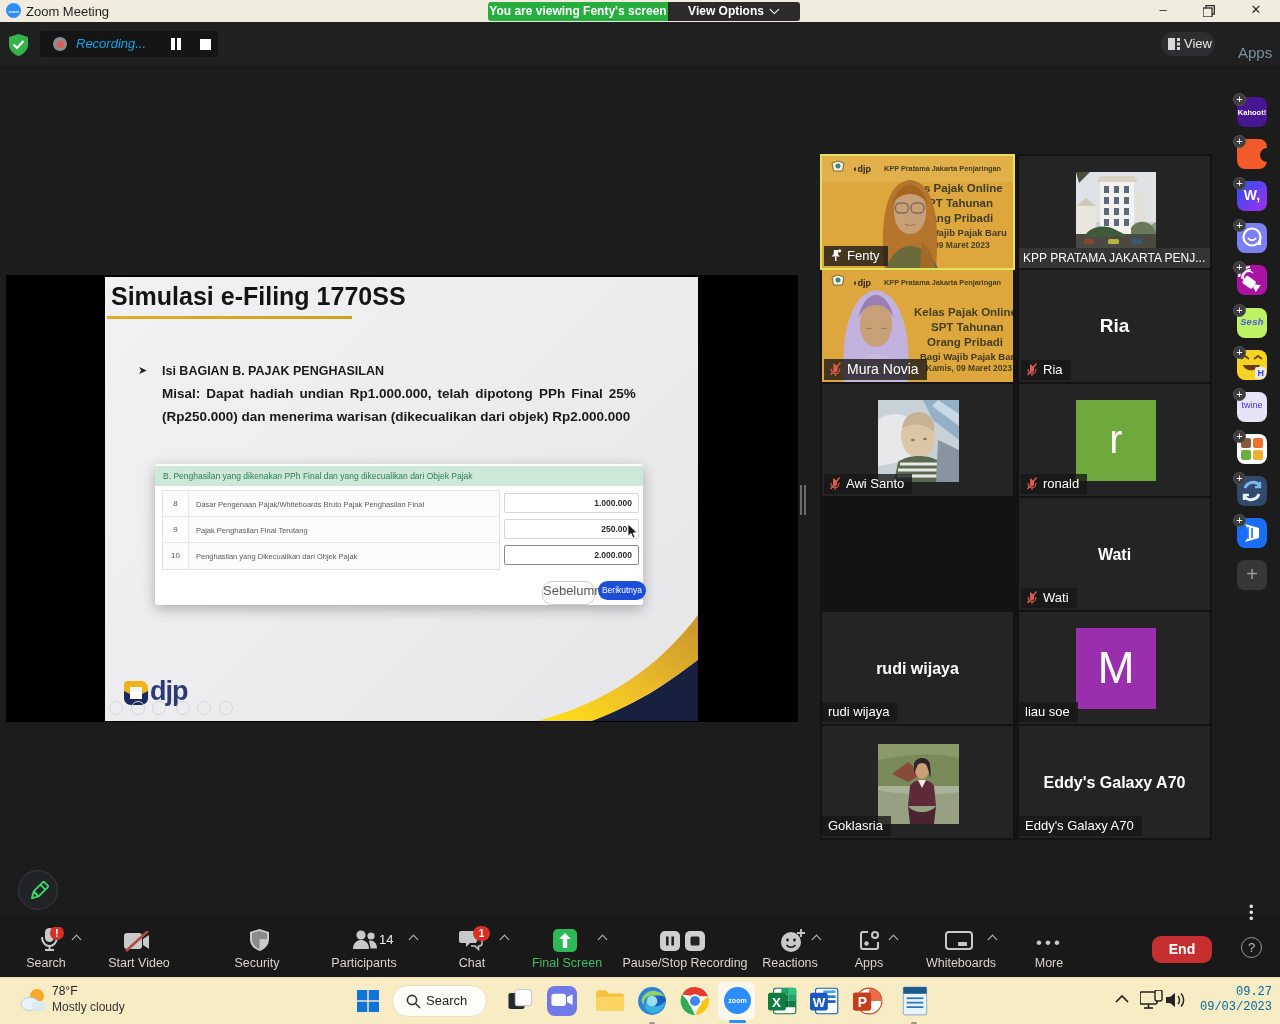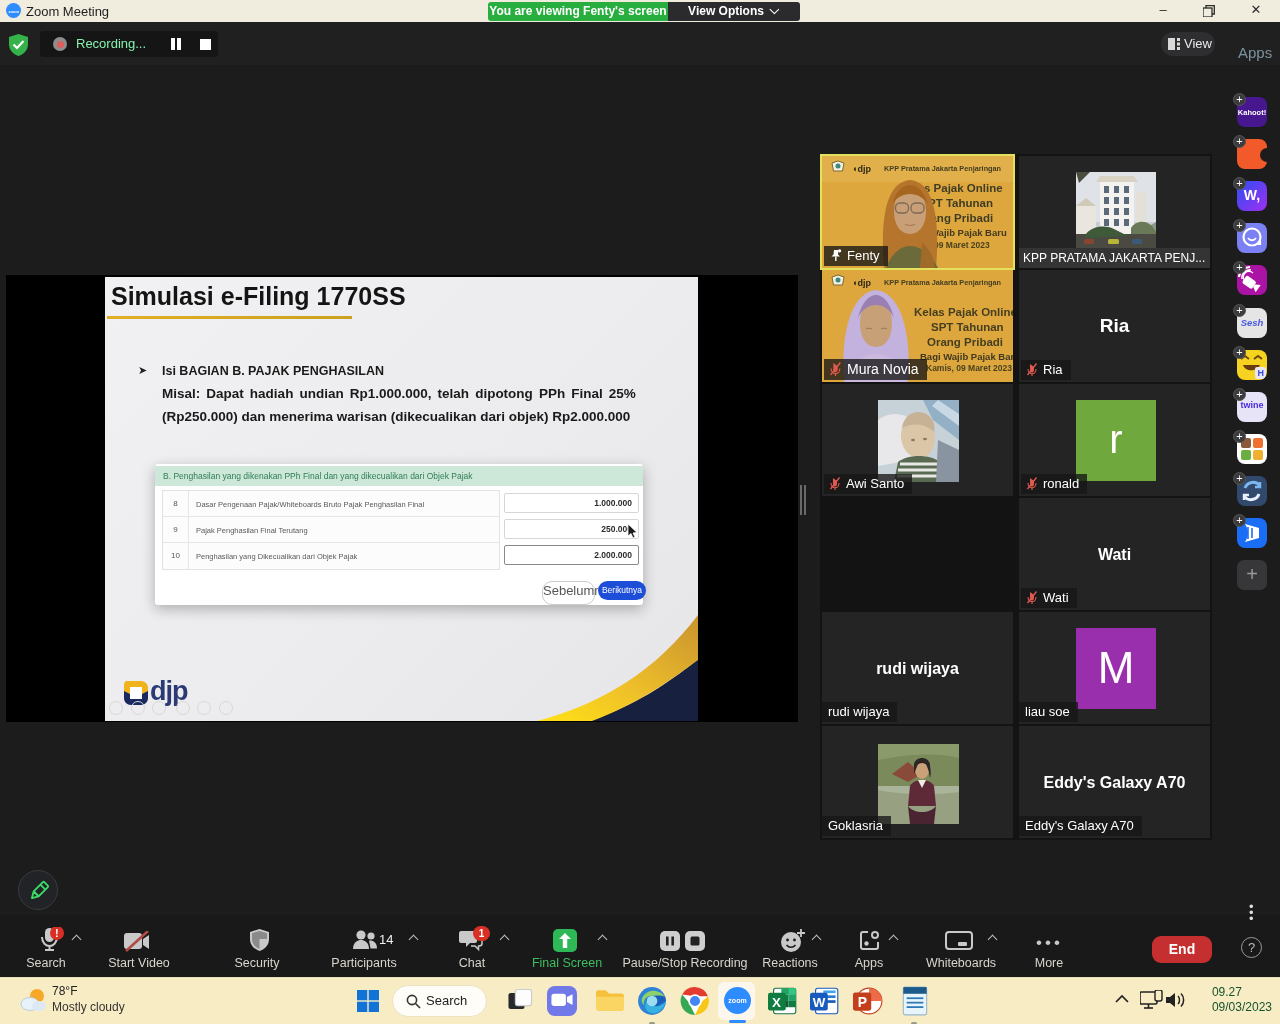--- a/index.html
+++ b/index.html
@@ -16,21 +16,21 @@
   #greenpill { position:absolute; left:488px; top:2px; width:180px; height:19px; background:#27ae3f; border-radius:3px 0 0 3px; color:#fff; font-size:12px; font-weight:bold; text-align:center; line-height:19px; }
   #viewopts { position:absolute; left:668px; top:2px; width:132px; height:19px; background:#2b2b2e; border-radius:0 3px 3px 0; color:#fff; font-size:12px; font-weight:bold; text-align:center; line-height:19px; }
   .winbtn { position:absolute; top:0px; width:14px; height:20px; color:#2b2b2b; font-size:13px; text-align:center; line-height:20px; }
 
   
   #meetbar { position:absolute; left:0; top:22px; width:1280px; height:43px; background:#202021; }
   #shield { position:absolute; left:9px; top:12px; }
   #recpill { position:absolute; left:40px; top:9px; width:178px; height:26px; background:#151515; border-radius:3px; }
   #recdot { position:absolute; left:13px; top:6px; width:14px; height:14px; border-radius:50%; background:#8d8d8d; }
   #recdot:after { content:""; position:absolute; left:3.5px; top:3.5px; width:7px; height:7px; border-radius:50%; background:#e05c5c; }
-  #rectext { position:absolute; left:36px; top:5px; color:#86efac; font-size:13px; }
+  #rectext { position:absolute; left:36px; top:5px; color:#0ea5e9; font-size:13px;font-style:italic; }
   #recpause { position:absolute; left:131px; top:7px; width:10px; height:12px; border-left:4px solid #fff; border-right:4px solid #fff; }
   #recstop { position:absolute; left:160px; top:8px; width:11px; height:11px; background:#fff; }
   #viewbtn { position:absolute; left:1161px; top:10px; width:54px; height:24px; background:#2e2e30; border-radius:12px; color:#e8e8e8; font-size:13px; }
   #viewbtn .ic { position:absolute; left:7px; top:6px; width:12px; height:12px; }
   #viewbtn .tx { position:absolute; left:23px; top:4px; }
   #appslbl { position:absolute; left:1238px; top:44px; font-size:15px; color:#7c929e; }
 
   
   #main { position:absolute; left:0; top:65px; width:1280px; height:850px; background:#1c1c1d; }
   #share { position:absolute; left:6px; top:210px; width:792px; height:447px; background:#000; }
@@ -81,21 +81,21 @@
   .caret:before { content:""; position:absolute; left:0; top:3px; width:6px; height:6px; border-left:1.6px solid #bdbdbd; border-top:1.6px solid #bdbdbd; transform:rotate(45deg); }
   #endbtn { position:absolute; left:1152px; top:21px; width:60px; height:27px; background:#c62f2f; border-radius:9px; color:#fff; font-weight:bold; font-size:14px; text-align:center; line-height:27px; }
   #helpq { position:absolute; left:1241px; top:22px; width:21px; height:21px; border:1.8px solid #9a9a9a; border-radius:50%; color:#bbb; font-size:13px; text-align:center; line-height:20px; }
   #vdots { position:absolute; left:1249px; top:-11px; color:#ddd; font-size:13px; letter-spacing:0; line-height:6px; }
 
   
   #taskbar { position:absolute; left:0; top:977px; width:1280px; height:47px; background:#f8ecc5; border-top:1px solid #eadfb8; }
   #weather78 { position:absolute; left:52px; top:6px; font-size:12px; color:#222; }
   #weatherc { position:absolute; left:52px; top:22px; font-size:12px; color:#333; }
   #searchpill { position:absolute; left:392px; top:7px; width:95px; height:32px; background:#fefdf8; border:1px solid #ece2c2; border-radius:16px; font-size:13px; color:#222; }
-  #traytime { position:absolute; right:8px; top:7px; font-size:12px; color:#14532d; line-height:15px; }
+  #traytime { position:absolute; right:8px; top:7px; text-align:right; font-size:12px; color:#0369a1; line-height:15px;font-family:Liberation Mono, monospace; }
   .tico { position:absolute; top:8px; width:30px; height:30px; }
 </style>
 </head>
 <body>
 <div id="root">
 
   <div id="titlebar">
     <div id="zicon">
         <span>zoom</span>
       </div>
@@ -394,32 +394,32 @@
           <g stroke="#fff" fill="none">
             <path d="M2 12 A 11 11 0 0 1 13 2" stroke-width="2"></path>
             <path d="M5 14 A 8 8 0 0 1 14 5" stroke-width="1.6"></path>
             <path d="M8 16 A 5 5 0 0 1 16 8" stroke-width="1.3"></path>
           </g>
           <g transform="rotate(35 15 15)" fill="#fff">
             <rect x="8" y="14" width="12" height="9" rx="2"></rect>
             <path d="M20 17 L25 14 L25 23 L20 20 Z"></path>
           </g>
         </svg></div>
-    <div class="railico" style="top:243px;background:#e5e5e5;">
+    <div class="railico" style="top:243px;background:#bef264;font-family:Liberation Mono, monospace;">
         <div style="color:#4a5ae0;font-size:9.5px;font-weight:bold;font-style:italic;text-align:center;margin-top:9px;">Sesh</div>
       </div>
     <div class="railico" style="top:285px;background:#f6d321;"><svg width="30" height="30">
           <path d="M4 9 L8 6 L12 9" stroke="#6a4a10" stroke-width="2" fill="none"></path>
           <path d="M17 9 L21 6 L25 9" stroke="#6a4a10" stroke-width="2" fill="none"></path>
           <path d="M6 15 C8 22 20 22 23 15 Z" fill="#6a3a10"></path>
           <rect x="18" y="17" width="11" height="12" rx="2" fill="#e8e8f4"></rect>
           <text x="20.5" y="26" font-size="9" font-weight="bold" fill="#3a4ae0">H</text>
         </svg></div>
     <div class="railico" style="top:327px;background:#e6e4f6;">
-        <div style="color:#4a2ae0;font-size:9px;font-weight:bold;text-align:center;margin-top:8px;">twine</div>
+        <div style="color:#4a2ae0;font-size:9px;font-weight:normal;text-align:center;margin-top:8px;">twine</div>
       </div>
     <div class="railico" style="top:369px;background:#fff;"><svg width="30" height="30">
           <rect x="4" y="4" width="10" height="10" rx="2" fill="#8a5a3a"></rect>
           <rect x="16" y="4" width="10" height="10" rx="2" fill="#f07030"></rect>
           <rect x="4" y="16" width="10" height="10" rx="2" fill="#6ab040"></rect>
           <rect x="16" y="16" width="10" height="10" rx="2" fill="#f0b030"></rect>
         </svg></div>
     <div class="railico" style="top:411px;background:#32496e;"><svg width="30" height="30">
           <path d="M8 12 A 8.5 8.5 0 0 1 23 10" stroke="#7ab8f0" stroke-width="3" fill="none"></path>
           <path d="M23 6 L23 11 L18 11" fill="none" stroke="#7ab8f0" stroke-width="2.4"></path>

